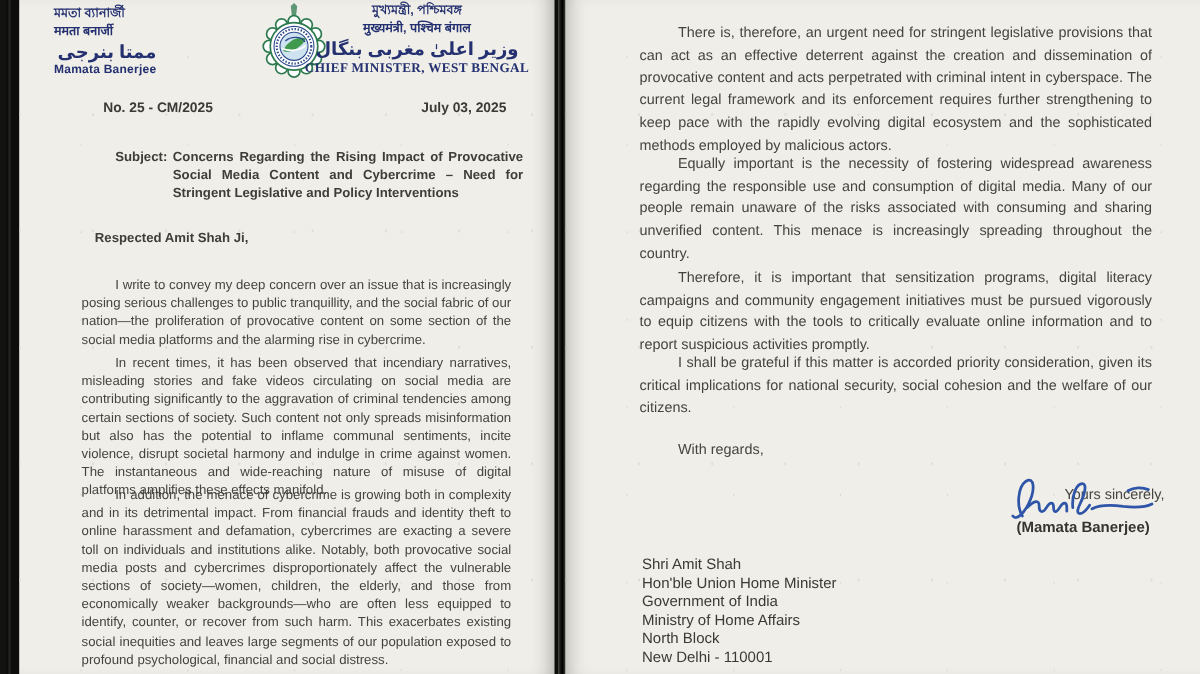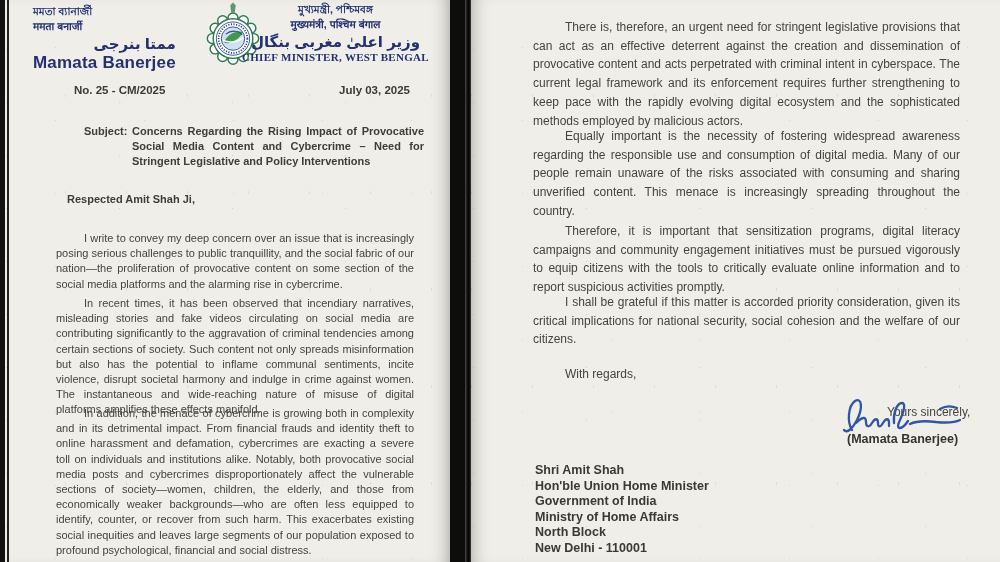--- a/index.html
+++ b/index.html
@@ -6,52 +6,52 @@
   #stage{position:relative;width:1000px;height:562px;overflow:hidden;
          font-family:"Liberation Sans","DejaVu Sans",sans-serif;}
   .page{position:absolute;top:0;height:562px;
         background-color:#efeee8;
         background-image:
           radial-gradient(#d9d8d0 .7px, transparent .9px),
           radial-gradient(#dddcd4 .6px, transparent .8px),
           radial-gradient(#d5d4cc .5px, transparent .7px);
         background-size:89px 73px,61px 97px,113px 53px;
         background-position:7px 11px,31px 47px,59px 23px;}
-  #page-left{left:4px;width:446px;
+  #page-left{left:16px;width:446px;
         box-shadow:inset -14px 0 18px -14px rgba(40,40,40,.45);}
   #page-right{left:471px;width:529px;
         box-shadow:inset 14px 0 18px -14px rgba(40,40,40,.4);}
   .edge-strip{position:absolute;left:0;top:0;width:5px;height:562px;background:#121211;}
   .edge-line{position:absolute;left:7px;top:0;width:2px;height:562px;background:#23231f;}
   .gutter{position:absolute;left:465px;top:0;width:6px;height:562px;
         background:linear-gradient(90deg,#4a4a46,#151513 35%,#000 65%,#3a3a36);}
   .blk{position:absolute;}
   .body-text{color:#45443f;text-align:justify;}
   #page-left .body-text{font-size:11px;line-height:15.2px;}
   #page-right .body-text{font-size:12px;line-height:18.7px;}
   .indent-l{text-indent:28px;}
   .indent-r{text-indent:32px;}
   .navy{color:#243070;}
   .bn{font-size:10.5px;font-weight:bold;line-height:15px;}
   .hi{font-size:10.5px;font-weight:bold;line-height:15px;}
   .ur{font-size:15px;font-weight:bold;line-height:19px;direction:rtl;}
-  .en-name{font-size:17px;font-weight:bold;letter-spacing:.2px;}
+  .en-name{font-size:10px;font-weight:bold;letter-spacing:.2px;}
   .en-office{font-family:"Liberation Serif","DejaVu Serif",serif;
              font-size:11px;font-weight:bold;letter-spacing:.3px;}
   .right-align{text-align:right;}
   .refrow{display:flex;justify-content:space-between;
           font-size:11.5px;font-weight:bold;color:#3b3a36;}
   .subject{display:flex;font-size:11px;font-weight:bold;color:#3e3d39;line-height:15px;}
   .subject .lbl{flex:0 0 48px;}
   .subject .txt{flex:1;text-align:justify;}
   .saluto{font-size:11px;font-weight:bold;color:#3e3d39;padding-left:16px;}
   .closing{font-size:12px;color:#454440;}
   .signoff{font-size:12px;color:#454440;}
   .signatory{font-size:12.5px;font-weight:bold;color:#353431;}
-  .addr{font-size:12.5px;font-weight:bold;color:#3a3935;line-height:15.6px;}
+  .addr{font-size:12.5px;font-weight:normal;color:#3a3935;line-height:15.6px;}
 </style>
 </head>
 <body>
 
 <div id="stage">
 
   <div class="page" id="page-left">
 
     <div class="blk navy" style="left:29px;top:4px;">
       <div class="bn">মমতা ব্যানার্জী</div>

